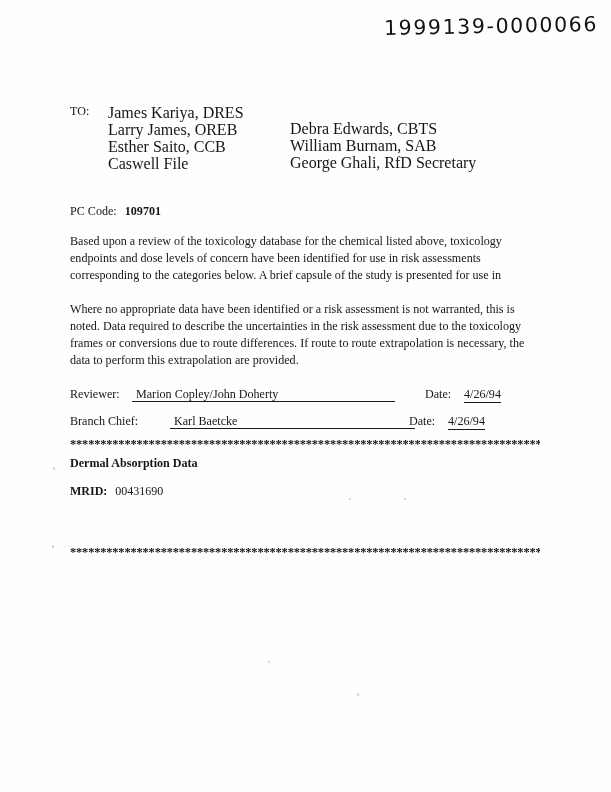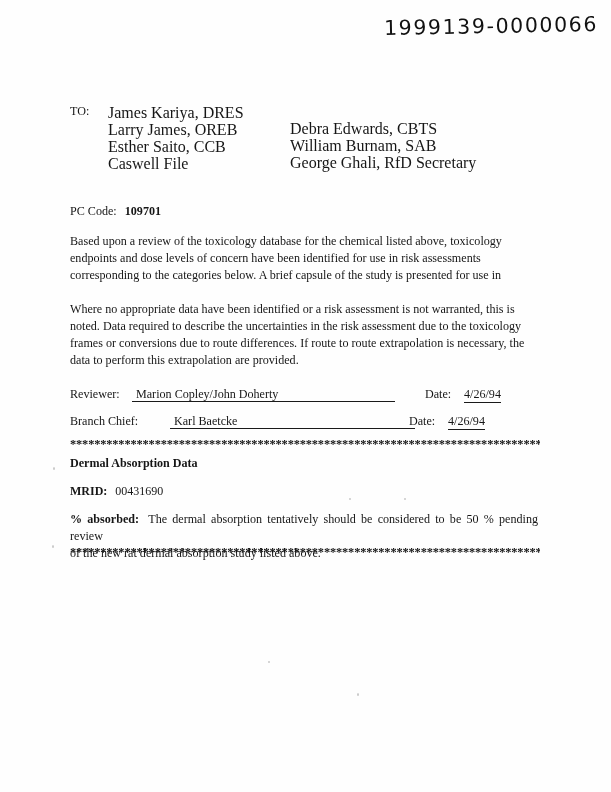--- a/index.html
+++ b/index.html
@@ -232,27 +232,20 @@
 
   <div class="ast-rule" style="top:438px;">*********************************************************************************</div>
 
   <div class="section-head" style="top:456px;">Dermal Absorption Data</div>
 
   <div class="mrid-line" style="top:484px;">
     <span class="lbl">MRID:</span>
     <span style="margin-left:5px;">00431690</span>
   </div>
 
-  <div class="absorbed" style="top:511px;">
-    <div style="text-align:justify;">
-      <span class="lbl">% absorbed:</span>
-      <span style="margin-left:4px;">The dermal absorption tentatively should be considered to be 50 % pending review</span>
-    </div>
-    <div class="lastline">of the new rat dermal absorption study listed above.</div>
-  </div>
 
   <div class="ast-rule" style="top:546px;">*********************************************************************************</div>
 
   <div class="speck" style="left:53px;top:467px;width:2px;height:3px;"></div>
   <div class="speck" style="left:52px;top:545px;width:2px;height:3px;"></div>
   <div class="speck" style="left:357px;top:693px;width:2px;height:3px;"></div>
 
   <div class="speck" style="left:268px;top:661px;width:2px;height:2px;"></div>
   <div class="speck" style="left:404px;top:498px;width:2px;height:2px;"></div>
   <div class="speck" style="left:349px;top:498px;width:2px;height:2px;"></div>

